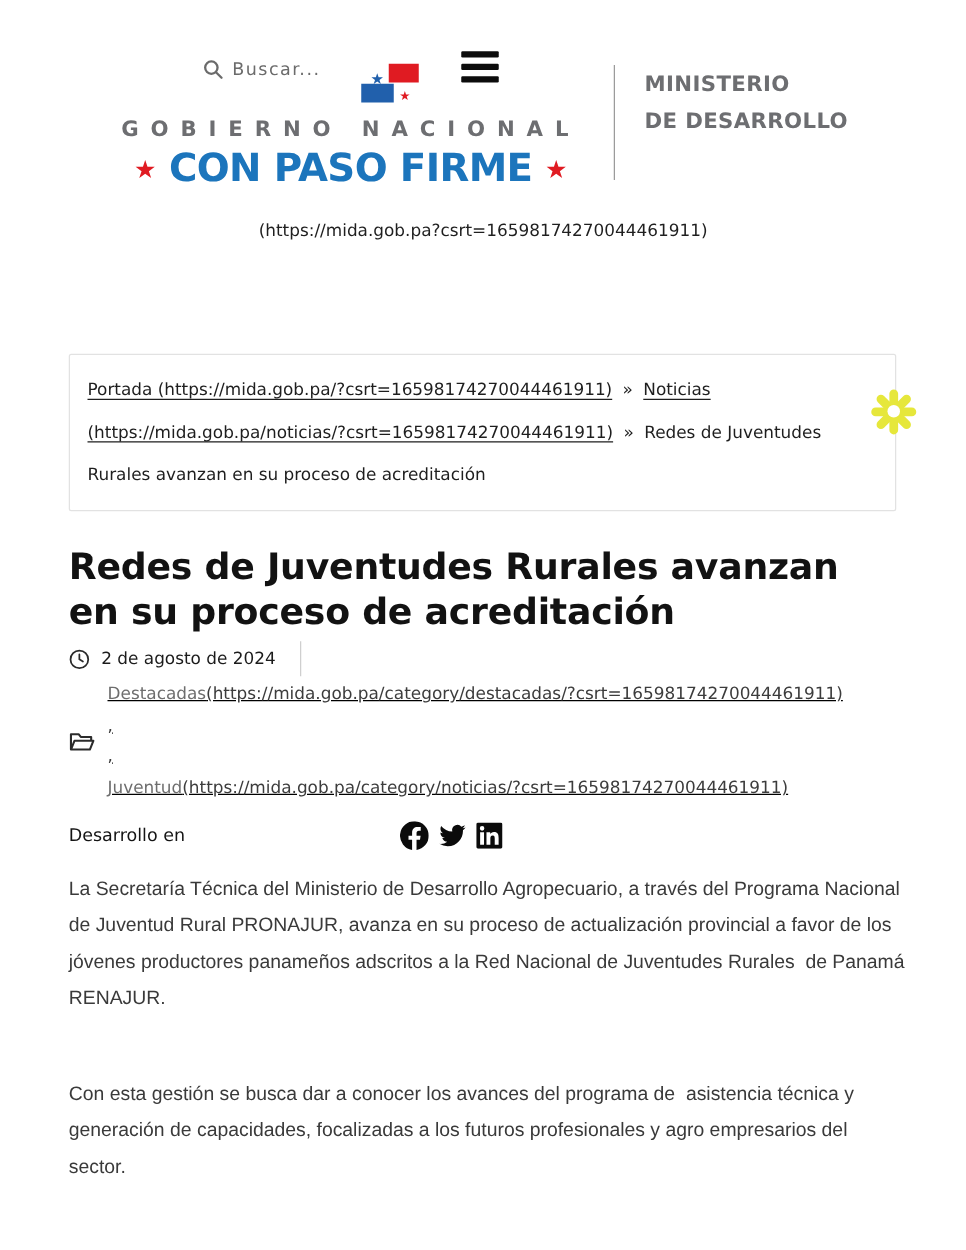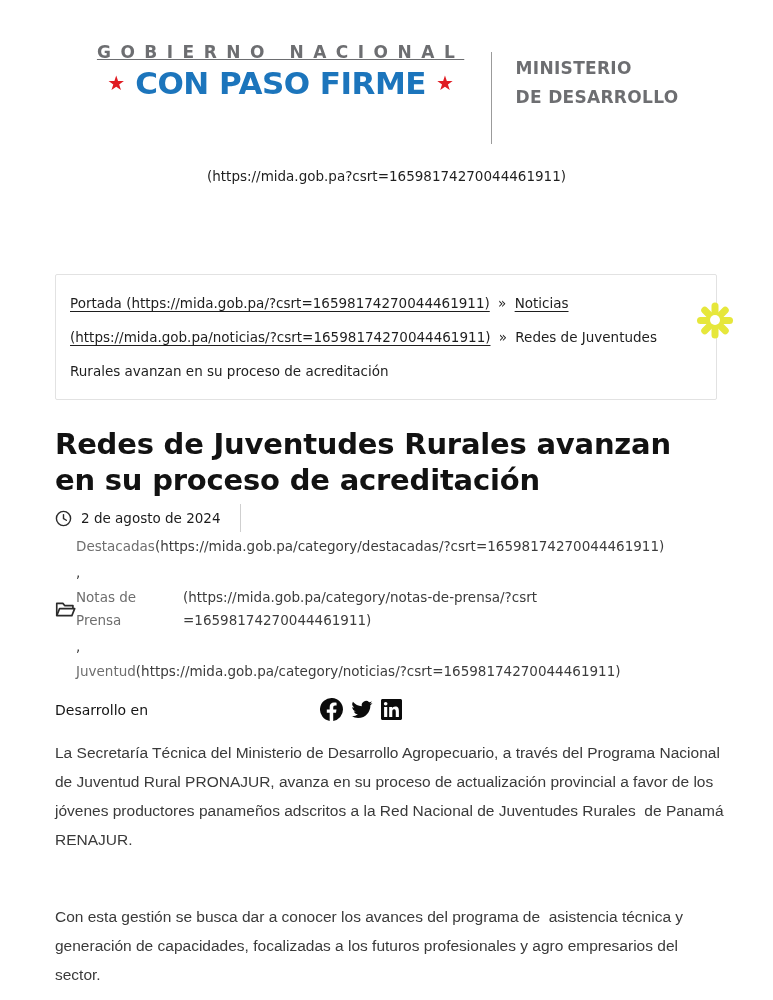--- a/index.html
+++ b/index.html
@@ -34,21 +34,20 @@
   .flag-star-red::before { content: "★"; color: #e01b22; font-size: 10px; }
   .flag-star-red { left: 30px; top: 16px; }
 
   .hamburger { margin-top: 1px; cursor: pointer; }
   .hamburger i { display: block; width: 30px; height: 5px; background: #0c0c0c; border-radius: 1px; margin-bottom: 5px; }
 
   .gob-line {
     text-align: center; margin-top: 2px;
     font-size: 17px; font-weight: 700; color: #6d6e71; letter-spacing: 9.5px;
     white-space: nowrap;
-    text-decoration: underline;
   }
   .slogan-line { display: flex; align-items: center; justify-content: center; gap: 10px; margin-top: 3px; }
   .slogan-star { color: #e01b22; font-size: 20px; line-height: 1; }
   .slogan-text { color: #1c75bc; font-size: 31px; font-weight: 700; letter-spacing: -0.5px; white-space: nowrap; }
 
   .brand-divider { width: 1px; height: 92px; background: #9b9b9b; margin-top: 12px; }
   .brand-right {
     margin-top: 14px; font-size: 17px; font-weight: 700;
     color: #6d6e71; line-height: 29px; letter-spacing: 0.3px;
   }
@@ -80,21 +79,21 @@
     margin: 26px 0 0; width: 665px;
     font-size: 29px; line-height: 36px; font-weight: 700;
     color: #121212; letter-spacing: -0.2px;
   }
 
   .meta { margin-top: 5px; font-size: 13.5px; }
   .meta-date-row { display: flex; align-items: center; gap: 9px; height: 30px; }
   .date { color: #1b1b1b; }
   .vdiv { width: 1px; height: 28px; background: #cfcfcf; margin-left: 10px; }
 
-  .meta-cats-row { display: flex; align-items: center; gap: 0; margin-top: 2px; }
+  .meta-cats-row { display: flex; align-items: center; gap: 10px; margin-top: 2px; text-decoration: underline; }
   .cats { width: 630px; color: #3c3c3c; }
   .cat-line { line-height: 23px; }
   .cat-name { color: #6e6e6e; text-decoration: none; cursor: pointer; }
   .cat-url { color: #3c3c3c; }
   .cat-sep { line-height: 20px; margin: 4px 0; color: #3c3c3c; }
   .cat-line.split { display: flex; }
   .namecell { width: 107px; flex-shrink: 0; }
   .urlcell { width: 358px; word-break: break-all; }
 
   .share-row { margin-top: 15px; display: flex; align-items: center; }
@@ -110,20 +109,40 @@
   }
   .body-p.p2 { margin-top: 48px; }
 </style>
 </head>
 <body>
 
 <div class="page">
 
   <header class="site-header">
     <div class="brand-left">
+      <div class="brand-toprow">
+        <div class="search">
+          <svg width="17" height="17" viewBox="0 0 24 24">
+            <circle cx="10" cy="10" r="7" fill="none" stroke="#6b6b6b" stroke-width="2.6"></circle>
+            <line x1="15.5" y1="15.5" x2="21.5" y2="21.5" stroke="#6b6b6b" stroke-width="2.6" stroke-linecap="round"></line>
+          </svg>
+          <span class="search-label">Buscar...</span>
+        </div>
+        <div class="flag">
+          <span class="flag-star-blue"></span>
+          <div class="flag-red"></div>
+          <div class="flag-blue"></div>
+          <span class="flag-star-red"></span>
+        </div>
+        <div class="hamburger">
+            <i></i>
+            <i></i>
+            <i></i>
+          </div>
+      </div>
       <div class="gob-line">GOBIERNO NACIONAL</div>
       <div class="slogan-line">
         <span class="slogan-star">★</span>
         <span class="slogan-text">CON PASO FIRME</span>
         <span class="slogan-star">★</span>
       </div>
     </div>
     <div class="brand-divider"></div>
     <div class="brand-right">
       <div>MINISTERIO</div>
@@ -162,24 +181,20 @@
         <span class="vdiv"></span>
       </div>
       <div class="meta-cats-row">
         <svg width="21" height="19" viewBox="0 0 24 21">
           <path d="M2 17.5 V3.5 h7 l2 2.5 h9.5 v3" fill="none" stroke="#2b2b2b" stroke-width="1.9" stroke-linejoin="round"></path>
           <path d="M2 17.5 l3.2-8 h17.3 l-3.2 8 z" fill="none" stroke="#2b2b2b" stroke-width="1.9" stroke-linejoin="round"></path>
         </svg>
         <div class="cats">
           <div class="cat-line"><a class="cat-name">Destacadas</a><span class="cat-url">(https://mida.gob.pa/category/destacadas/?csrt=16598174270044461911)</span></div>
           <div class="cat-sep">,</div>
-          <div class="cat-line split">
-            <a class="cat-name namecell">Notas de Prensa</a>
-            <span class="cat-url urlcell">(https://mida.gob.pa/category/notas-de-prensa/?csrt=16598174270044461911)</span>
-          </div>
           <div class="cat-sep">,</div>
           <div class="cat-line"><a class="cat-name">Juventud</a><span class="cat-url">(https://mida.gob.pa/category/noticias/?csrt=16598174270044461911)</span></div>
         </div>
       </div>
     </div>
 
     <div class="share-row">
       <span class="share-label">Desarrollo en</span>
       <div class="share-icons">
         <span>

